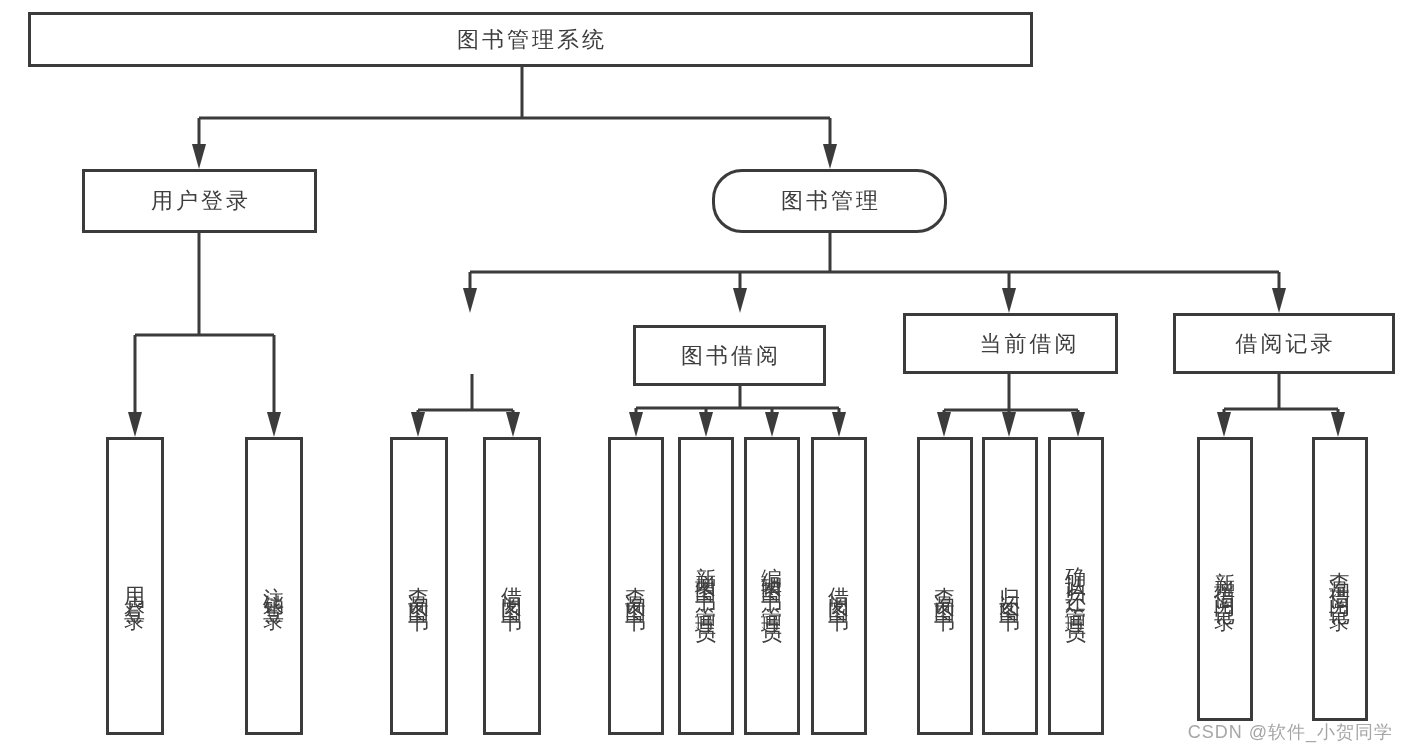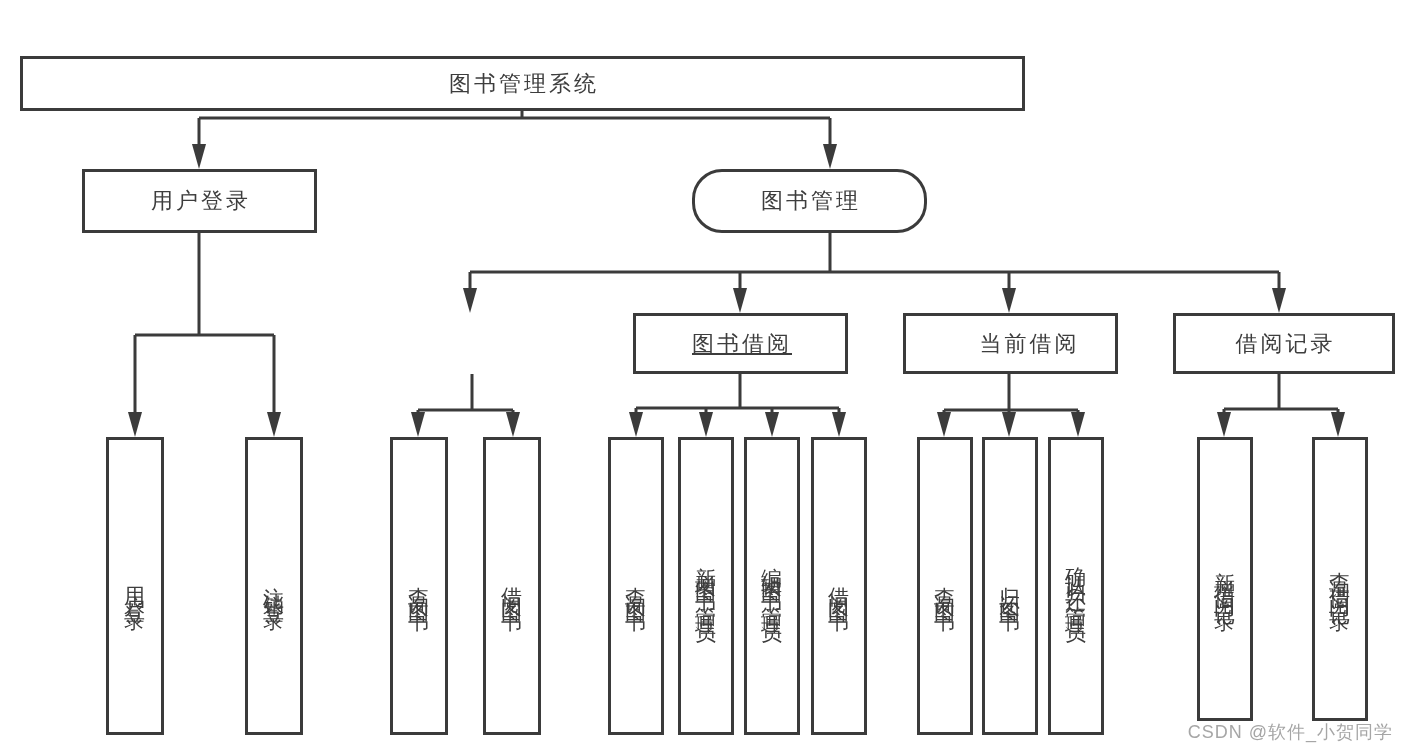--- a/index.html
+++ b/index.html
@@ -96,32 +96,32 @@
       <polygon points="765,412 779,412 772,437"></polygon>
       <polygon points="832,412 846,412 839,437"></polygon>
       <polygon points="937,412 951,412 944,437"></polygon>
       <polygon points="1002,412 1016,412 1009,437"></polygon>
       <polygon points="1071,412 1085,412 1078,437"></polygon>
       <polygon points="1217,412 1231,412 1224,437"></polygon>
       <polygon points="1331,412 1345,412 1338,437"></polygon>
     </g>
   </svg>
 
-  <div class="node" style="left:20px; top:12px; width:1005px; height:55px;margin-top:44px;">
+  <div class="node" style="left:28px; top:12px; width:1005px; height:55px;">
     <span class="label">图书管理系统</span>
   </div>
 
   <div class="node" style="left:82px; top:169px; width:235px; height:64px;">
     <span class="label">用户登录</span>
   </div>
-  <div class="node" style="left:692px; top:169px; width:235px; height:64px;border-radius:30px;">
+  <div class="node" style="left:712px; top:169px; width:235px; height:64px;border-radius:30px;">
     <span class="label">图书管理</span>
   </div>
 
-  <div class="node" style="left:633px; top:313px; width:215px; height:61px;text-decoration:underline;">
+  <div class="node" style="left:633px; top:325px; width:193px; height:61px;">
     <span class="label">图书借阅</span>
   </div>
   <div class="node" style="left:903px; top:313px; width:215px; height:61px;padding-left:35px;">
     <span class="label">当前借阅</span>
   </div>
   <div class="node" style="left:1173px; top:313px; width:222px; height:61px;">
     <span class="label">借阅记录</span>
   </div>
 
   <div class="node vert" style="left:106px; top:437px; width:58px; height:298px;">

